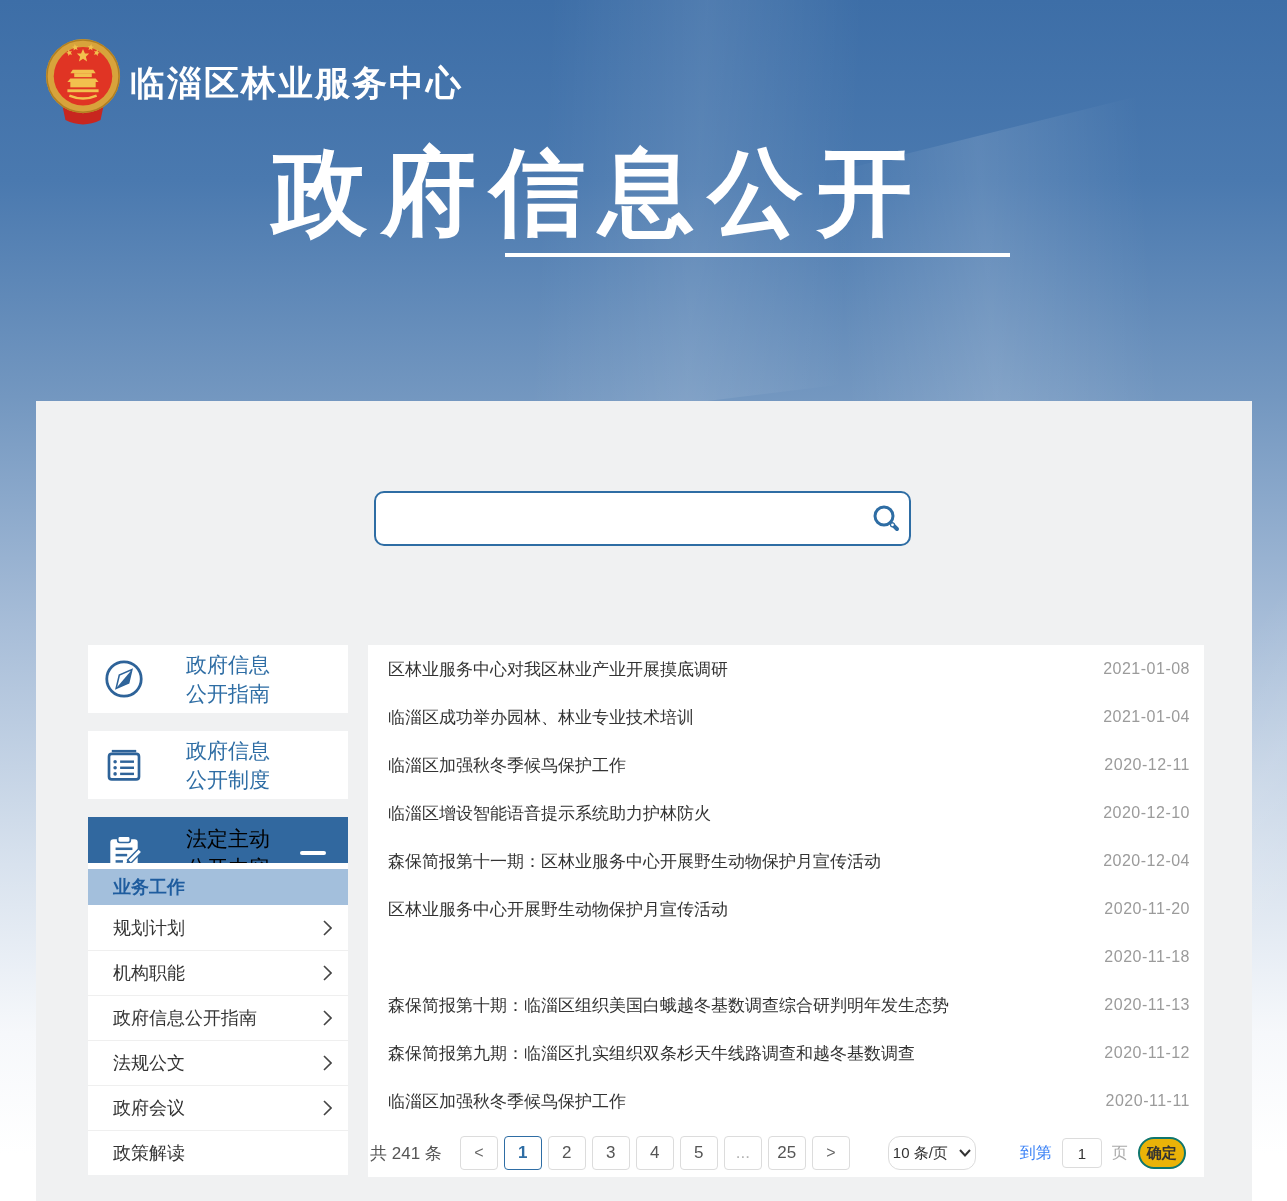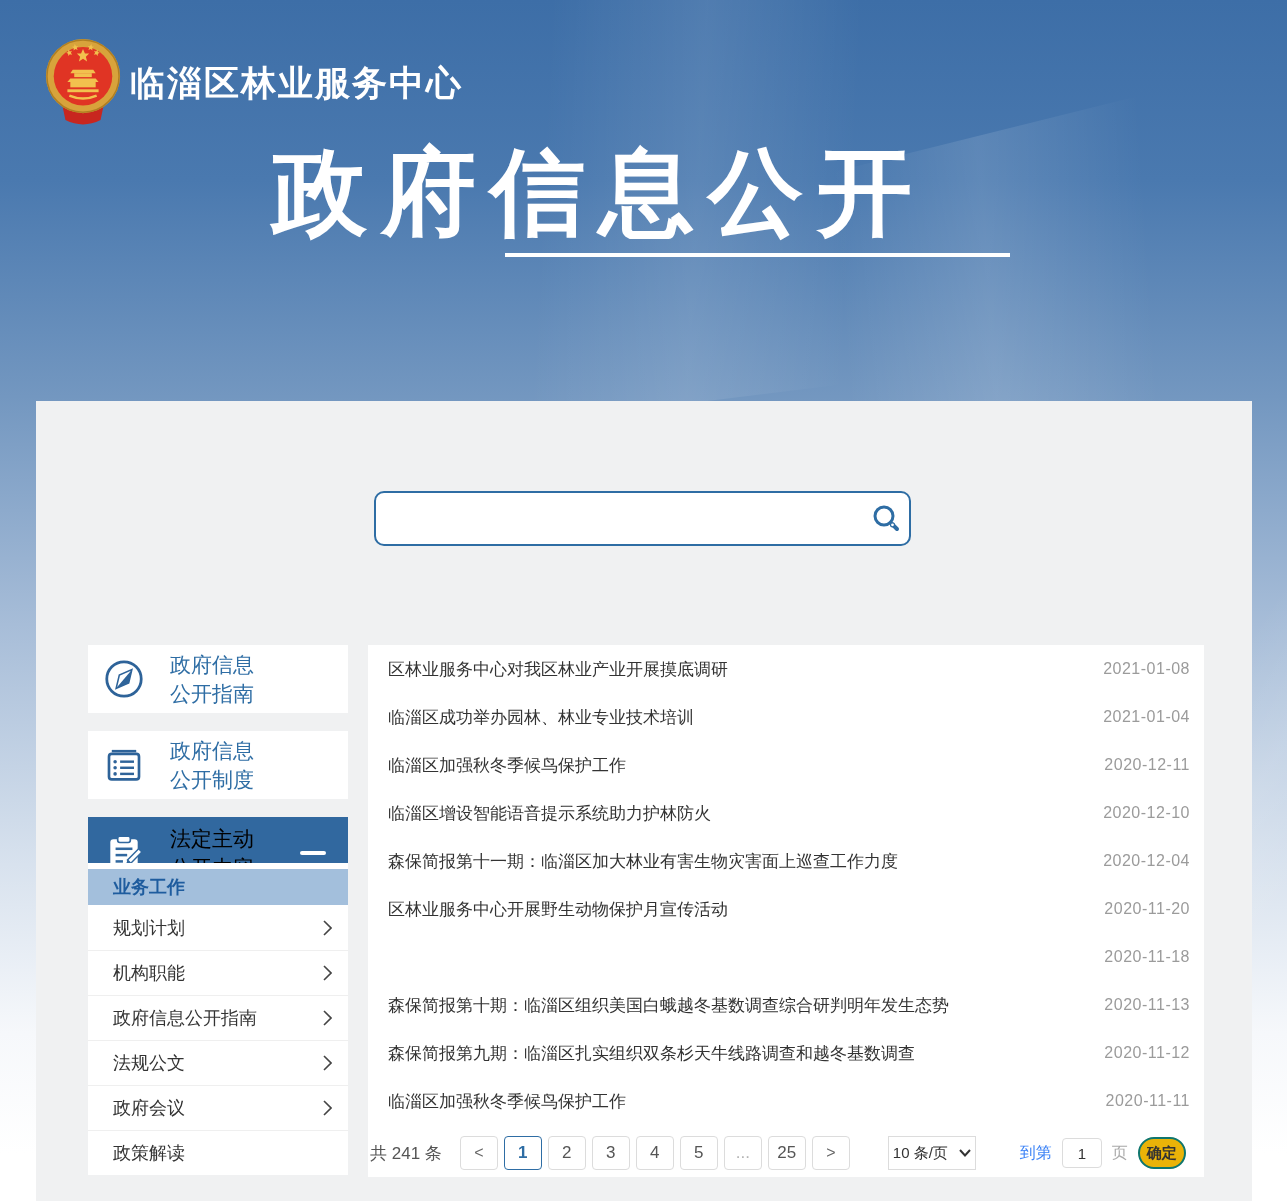--- a/index.html
+++ b/index.html
@@ -22,21 +22,21 @@
 
   .panel{position:absolute;left:36px;top:401px;width:1216px;height:800px;background:#f0f1f2;}
 
   .search-box{position:absolute;left:374px;top:491px;width:537px;height:55px;background:#ffffff;
     border:2px solid #2e6da4;border-radius:10px;box-sizing:border-box;display:flex;align-items:center;}
   .search-input{flex:1;height:100%;border:none;outline:none;background:transparent;font-size:18px;
     padding:0 12px;color:#333;font-family:inherit;}
   .search-btn{width:46px;height:100%;border:none;background:transparent;cursor:pointer;display:flex;align-items:center;justify-content:center;padding:0;}
 
   .side-card{position:absolute;left:88px;width:260px;height:68px;background:#ffffff;display:flex;align-items:center;
-    padding-left:14px;box-sizing:border-box;cursor:pointer;}
+    padding-left:14px;box-sizing:border-box;cursor:pointer;gap:16px;}
   .side-card .icon{width:44px;height:44px;margin-right:24px;flex:0 0 auto;display:flex;align-items:center;justify-content:center;}
   .side-card .lbl{font-size:21px;line-height:29px;color:#2e6da4;font-weight:500;}
   .side-card.c1{top:645px;}
   .side-card.c2{top:731px;}
   .side-card.active{top:817px;height:72px;background:#31689f;}
   .side-card.active .lbl{color:#000000;}
   .minus-bar{position:absolute;right:22px;top:50%;margin-top:-2px;width:26px;height:4px;background:#ffffff;border-radius:2px;}
 
   .sidebar-lower{position:absolute;left:88px;top:863px;width:260px;height:264px;background:#ffffff;}
   .active-sub{margin:6px 0 0 0;height:36px;background:#a3bfdc;display:flex;align-items:center;
@@ -51,21 +51,21 @@
   .article-title{flex:1;font-size:17px;color:#333;white-space:nowrap;overflow:hidden;text-overflow:ellipsis;cursor:pointer;}
   .article-date{font-size:16px;color:#9b9b9b;letter-spacing:0.5px;margin-left:30px;flex:0 0 auto;}
 
   .pagination{position:absolute;left:0;top:491px;width:100%;display:flex;align-items:center;padding-left:2px;box-sizing:border-box;}
   .pg-total{font-size:17px;color:#555;margin-right:18px;}
   .pg-btn{width:38px;height:34px;margin-right:6px;background:#fff;border:1px solid #dcdcdc;border-radius:4px;
     font-size:17px;color:#555;display:flex;align-items:center;justify-content:center;cursor:pointer;box-sizing:border-box;font-family:inherit;}
   .pg-btn.arrow{font-size:16px;color:#666;}
   .pg-btn.current{border-color:#2e6da4;color:#2e6da4;font-weight:700;}
   .pg-btn.ellipsis{color:#b3b3b3;border-color:#dcdcdc;}
-  .pg-size{width:88px;height:34px;margin-left:32px;background:#fff;border:1px solid #dcdcdc;border-radius:0;
+  .pg-size{width:88px;height:34px;margin-left:32px;background:#fff;border:1px solid #dcdcdc;border-radius:12px;
     display:flex;align-items:center;justify-content:center;gap:11px;font-size:15px;color:#333;cursor:pointer;box-sizing:border-box;}
   .goto-label{font-size:16px;color:#3b82f6;margin-left:44px;}
   .goto-input{width:40px;height:30px;margin-left:10px;border:1px solid #dcdcdc;border-radius:4px;text-align:center;
     font-size:15px;color:#333;box-sizing:border-box;outline:none;font-family:inherit;}
   .goto-unit{font-size:16px;color:#a9a9a9;margin-left:10px;}
   .confirm-btn{width:48px;height:32px;margin-left:10px;background:#eab308;border:2px solid #0f766e;border-radius:16px;
     font-size:15px;font-weight:600;color:#333;cursor:pointer;font-family:inherit;}
 </style>
 </head>
 <body>
@@ -231,21 +231,21 @@
     </div>
     <div class="article-row">
       <span class="article-title">临淄区加强秋冬季候鸟保护工作</span>
       <span class="article-date">2020-12-11</span>
     </div>
     <div class="article-row">
       <span class="article-title">临淄区增设智能语音提示系统助力护林防火</span>
       <span class="article-date">2020-12-10</span>
     </div>
     <div class="article-row">
-      <span class="article-title">森保简报第十一期：临淄区加大林业有害生物灾害面上巡查工作力度</span>
+      <span class="article-title">森保简报第十一期：区林业服务中心开展野生动物保护月宣传活动</span>
       <span class="article-date">2020-12-04</span>
     </div>
     <div class="article-row">
       <span class="article-title">区林业服务中心开展野生动物保护月宣传活动</span>
       <span class="article-date">2020-11-20</span>
     </div>
     <div class="article-row">
       <span class="article-date">2020-11-18</span>
     </div>
     <div class="article-row">

